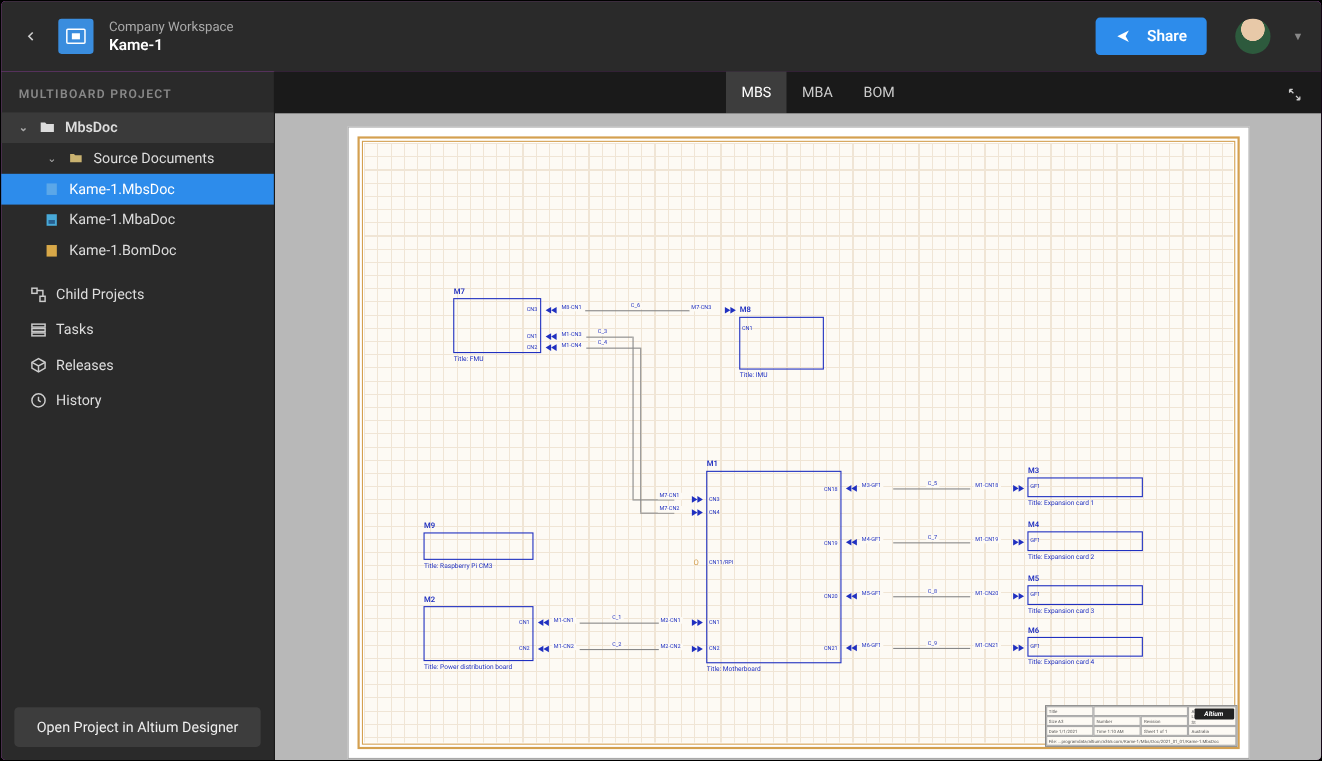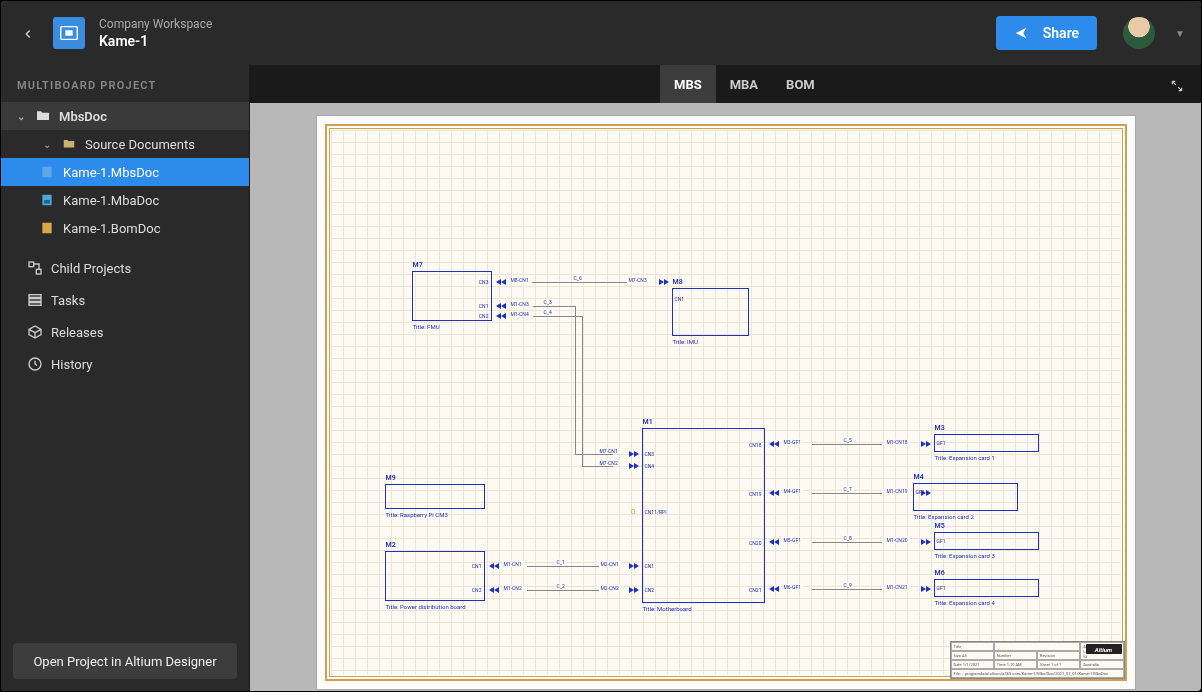--- a/index.html
+++ b/index.html
@@ -31,21 +31,21 @@
   .row.sec{padding-left:26px;height:32px}
   .row.sel{background:#2d8ceb;color:#fff}
   .row .chev{width:10px;color:#aaa;font-size:10px}
   .row .ic{width:16px;height:16px;display:flex;align-items:center;justify-content:center}
   .folder{fill:#c9b270}
   .file-ic{width:14px;height:14px}
   .open-btn{margin:12px;height:36px;background:#3d3d3d;color:#eee;border:none;border-radius:4px;font-size:13px;cursor:pointer}
   
   .main{flex:1;display:flex;flex-direction:column;background:#1a1a1a;min-width:0}
   .tabbar{height:38px;background:#1a1a1a;display:flex;align-items:center;padding-left:410px;gap:0}
-  .tab{padding:0 14px;height:38px;display:flex;align-items:center;color:#ccc;font-size:13px;font-weight:700;cursor:pointer}
+  .tab{padding:0 14px;height:38px;display:flex;align-items:center;color:#ccc;font-size:13px;font-weight:400;cursor:pointer}
   .tab.active{background:#3d3d3d;color:#fff}
   .expand{position:absolute;right:18px;top:78px;color:#ccc;cursor:pointer}
   .canvas-wrap{flex:1;background:#b8b8b8;padding:12px;display:flex;align-items:flex-start;justify-content:center;overflow:hidden}
   .sheet{width:820px;height:575px;background:#fff;position:relative;border:1px solid #aaa}
   .sheet-inner{position:absolute;inset:8px;border:2px solid #d4a050}
   .sheet-inner2{position:absolute;inset:12px;border:1px solid #d4a050}
   .grid{position:absolute;inset:14px;background-image:repeating-linear-gradient(#f0e5d5 0,#f0e5d5 1px,transparent 1px,transparent 12px),repeating-linear-gradient(90deg,#f0e5d5 0,#f0e5d5 1px,transparent 1px,transparent 12px);background-color:#fdfaf4}
   
   .mod{position:absolute;border:1.5px solid #2030c0}
   .mod-lbl{position:absolute;top:-11px;left:0;font-size:7px;color:#2030c0;font-weight:600}
@@ -292,21 +292,21 @@
             <div class="pin-in" style="right:2px;top:111px">CN20</div>
             <div class="pin-in" style="right:2px;top:158px">CN21</div>
           </div>
           <div class="o-mark" style="left:314px;top:392px">O</div>
 
           <div class="mod" style="left:617px;top:318px;width:105px;height:18px">
             <div class="mod-lbl">M3</div>
             <div class="mod-title">Title: Expansion card 1</div>
             <div class="pin-in" style="left:2px;top:5px">GF1</div>
           </div>
-          <div class="mod" style="left:596px;top:367px;width:105px;height:28px">
+          <div class="mod" style="left:617px;top:367px;width:105px;height:18px">
             <div class="mod-lbl">M4</div>
             <div class="mod-title">Title: Expansion card 2</div>
             <div class="pin-in" style="left:2px;top:5px">GF1</div>
           </div>
           <div class="mod" style="left:617px;top:416px;width:105px;height:18px">
             <div class="mod-lbl">M5</div>
             <div class="mod-title">Title: Expansion card 3</div>
             <div class="pin-in" style="left:2px;top:5px">GF1</div>
           </div>
           <div class="mod" style="left:617px;top:463px;width:105px;height:18px">

